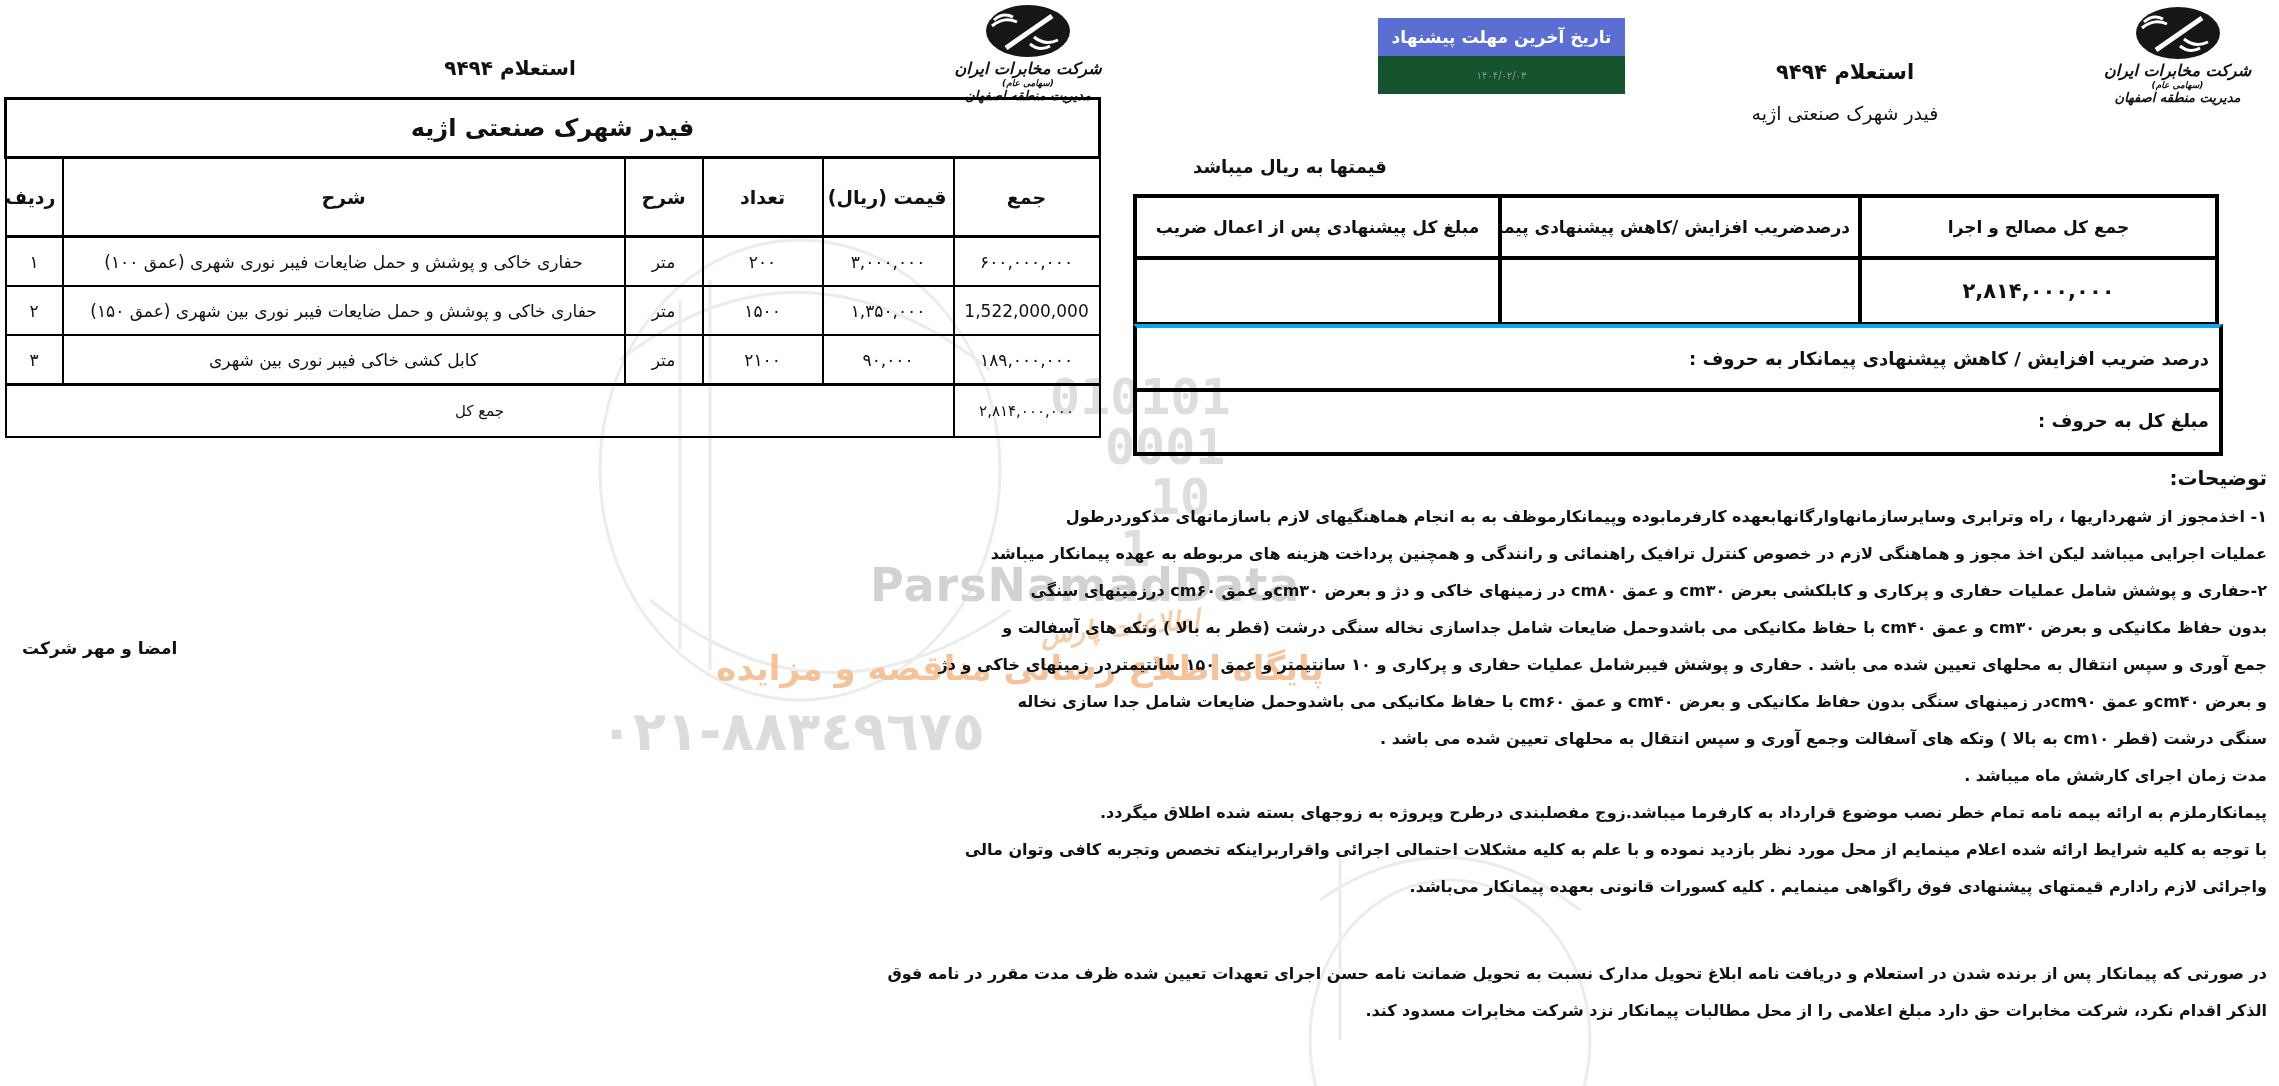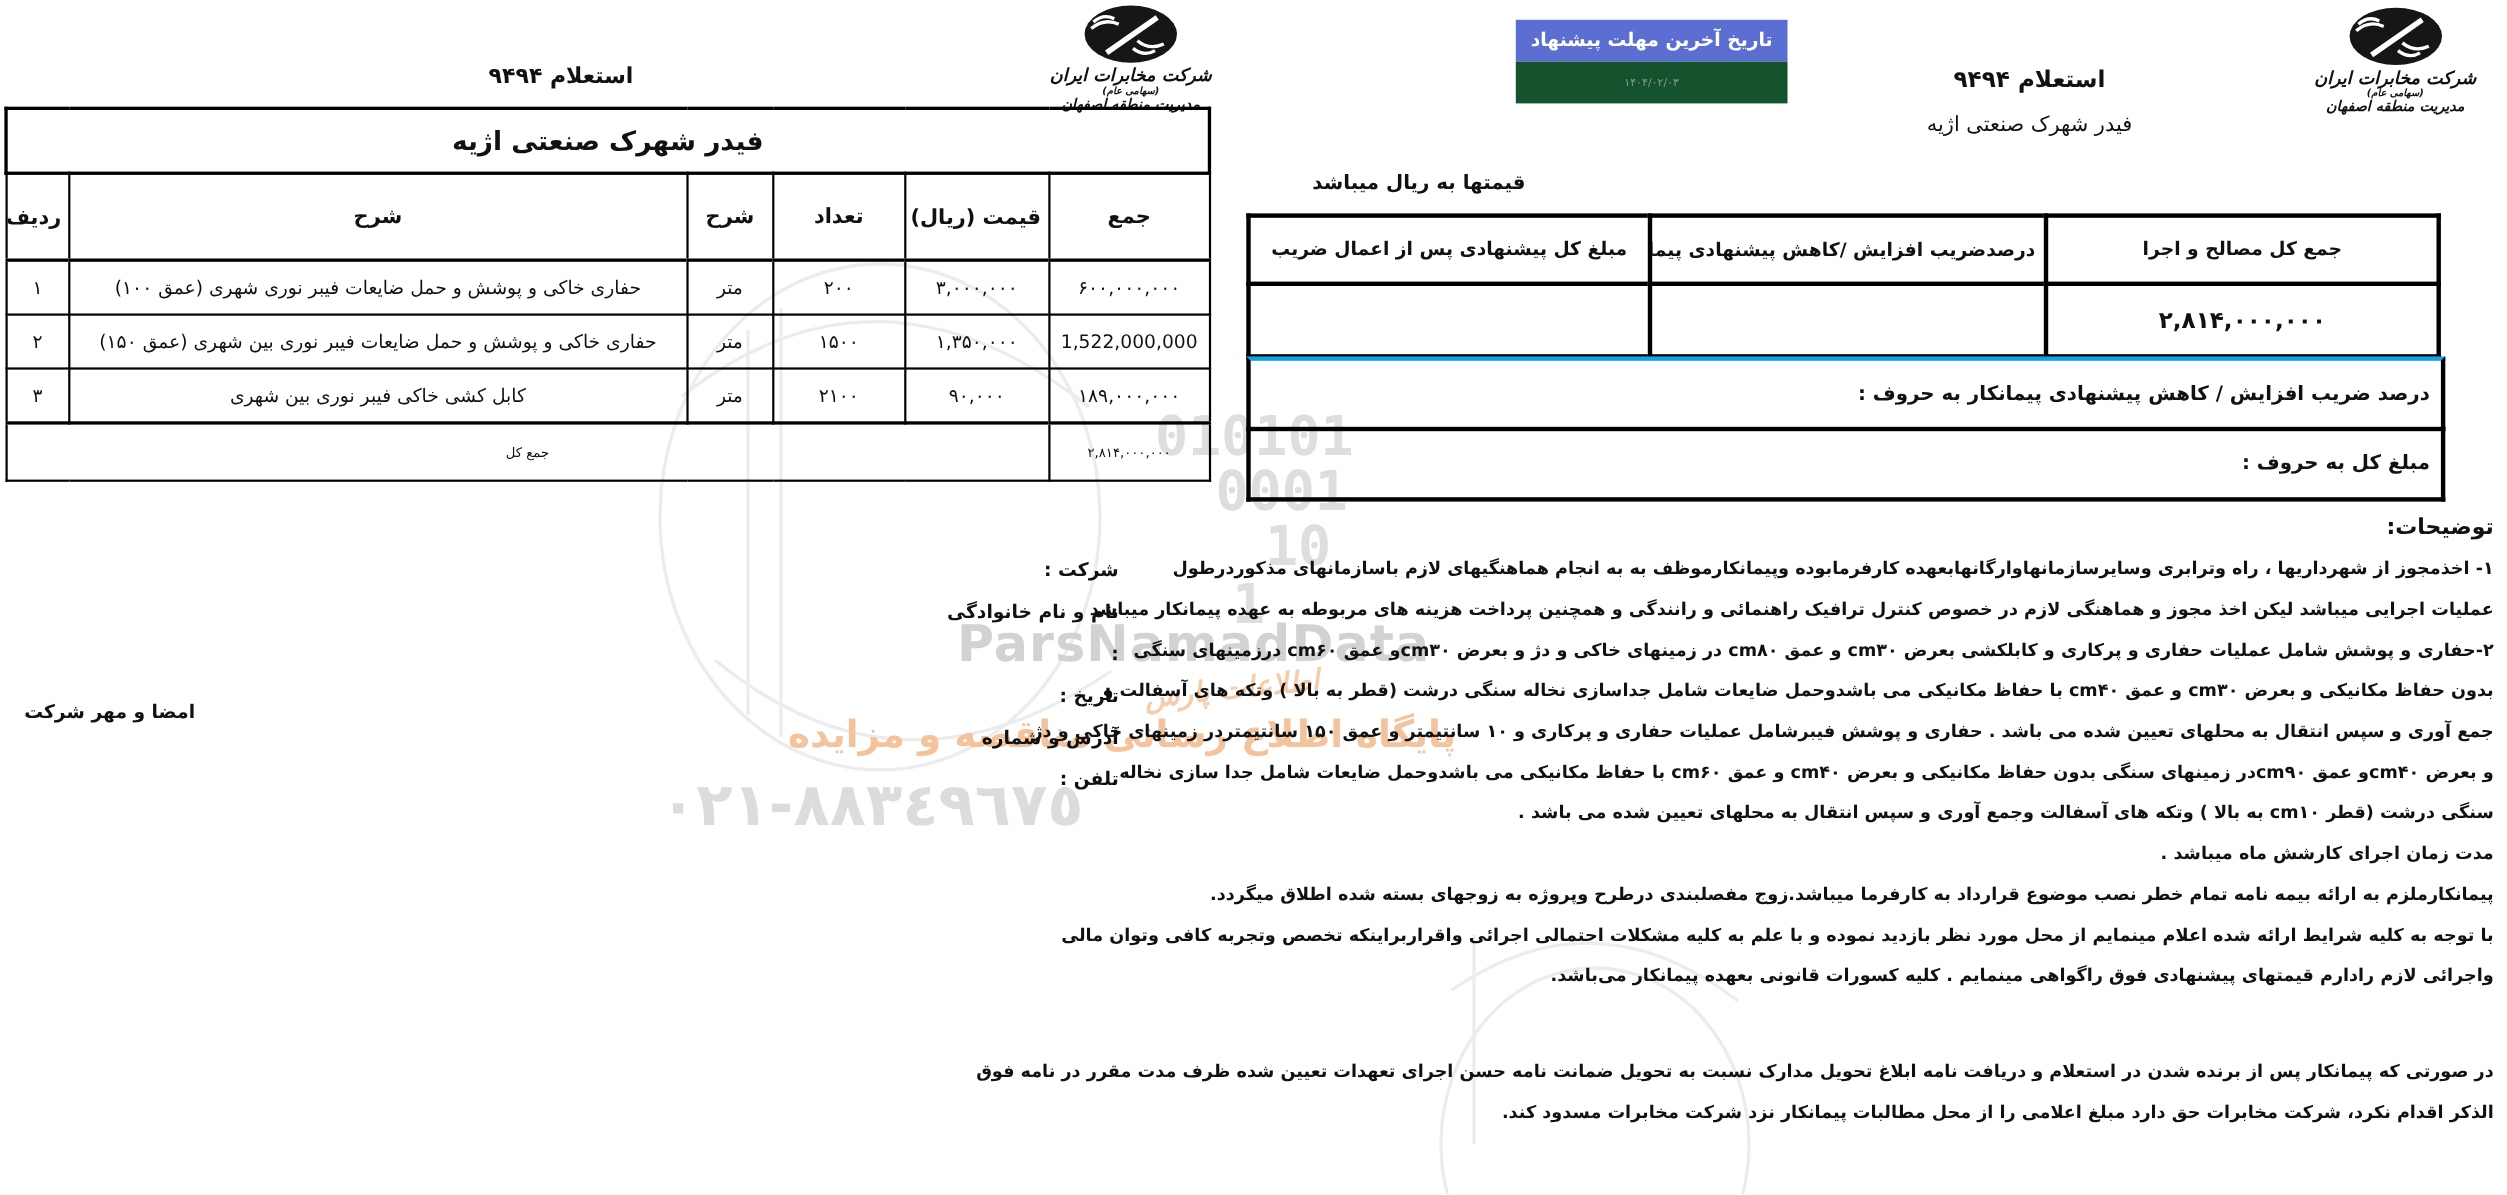--- a/index.html
+++ b/index.html
@@ -19,21 +19,21 @@
   
   .content{z-index:1;}
   
   table{border-collapse:collapse;table-layout:fixed;background:transparent;}
   .ltab{width:1094px;}
   .ltab td,.ltab th{border:2px solid #000;padding:0 6px;overflow:hidden;white-space:nowrap;}
   .ltab th{font-size:19px;}
   .ltab .title-cell{border:3px solid #000;font-size:24px;height:56px;}
   .ltab .hrow th{height:76px;border-bottom:3px solid #000;}
   .ltab .drow td{height:47px;font-size:17px;font-weight:normal;}
-  .ltab .frow td{height:50px;border-top:3px solid #000;font-size:12px;}
+  .ltab .frow td{height:50px;border-top:3px solid #000;font-size:15px;}
   .num{font-size:16px;}
   
   .rtab{width:1082px;}
   .rtab td,.rtab th{border:4px solid #000;padding:0 8px;overflow:hidden;white-space:nowrap;}
   .rtab th{font-size:17px;height:58px;}
   .rtab td{height:62px;}
   .words-row{border:4px solid #000;border-top:none;display:flex;align-items:center;
              padding:0 10px;font-weight:bold;font-size:18px;height:60px;}
   .total-val{font-size:21px;font-weight:bold;}
   
@@ -209,21 +209,15 @@
     <div class="notes-line">و بعرض cm۴۰و عمق cm۹۰در زمینهای سنگی بدون حفاظ مکانیکی و  بعرض cm۴۰ و عمق cm۶۰ با حفاظ مکانیکی می باشدوحمل ضایعات شامل جدا سازی نخاله</div>
     <div class="notes-line">سنگی درشت (قطر cm۱۰ به بالا ) وتکه های آسفالت وجمع آوری و سپس انتقال به محلهای تعیین شده می باشد .</div>
     <div class="notes-line">مدت زمان اجرای کارشش ماه میباشد .</div>
     <div class="notes-line">پیمانکارملزم به ارائه بیمه نامه تمام خطر نصب موضوع قرارداد به کارفرما میباشد.زوج مفصلبندی درطرح وپروژه  به  زوجهای  بسته شده اطلاق میگردد.</div>
     <div class="notes-line">با توجه به کلیه شرایط ارائه شده اعلام مینمایم از محل مورد نظر بازدید نموده و با علم به کلیه مشکلات احتمالی اجرائی واقراربراینکه تخصص وتجربه کافی وتوان مالی</div>
     <div class="notes-line">واجرائی لازم رادارم قیمتهای پیشنهادی فوق راگواهی مینمایم . کلیه کسورات قانونی بعهده پیمانکار می‌باشد.</div>
     <div class="notes-line" style="margin-top:50px;">در صورتی که پیمانکار پس از برنده شدن در استعلام و دریافت نامه ابلاغ تحویل مدارک نسبت به تحویل ضمانت نامه حسن اجرای تعهدات تعیین شده ظرف مدت مقرر در نامه فوق</div>
     <div class="notes-line">الذکر اقدام نکرد، شرکت مخابرات حق دارد مبلغ اعلامی را از محل مطالبات پیمانکار نزد شرکت مخابرات مسدود کند.</div>
   </div>
 
-  <div class="abs content sig" style="left:852px;top:500px;width:165px;">
-    <div>شرکت :</div>
-    <div>نام و نام خانوادگی :</div>
-    <div>تاریخ  :</div>
-    <div>آدرس و شماره تلفن :</div>
-  </div>
   <div class="abs content b" style="left:22px;top:638px;font-size:17px;">امضا و مهر شرکت</div>
 
 </div>
 
 </body></html>

